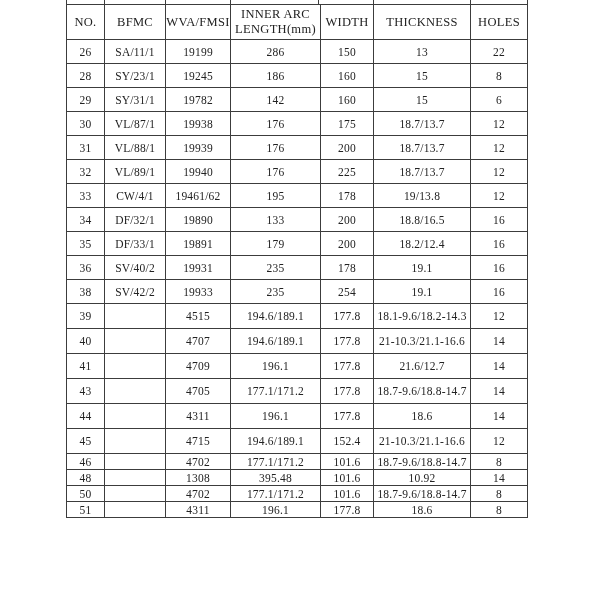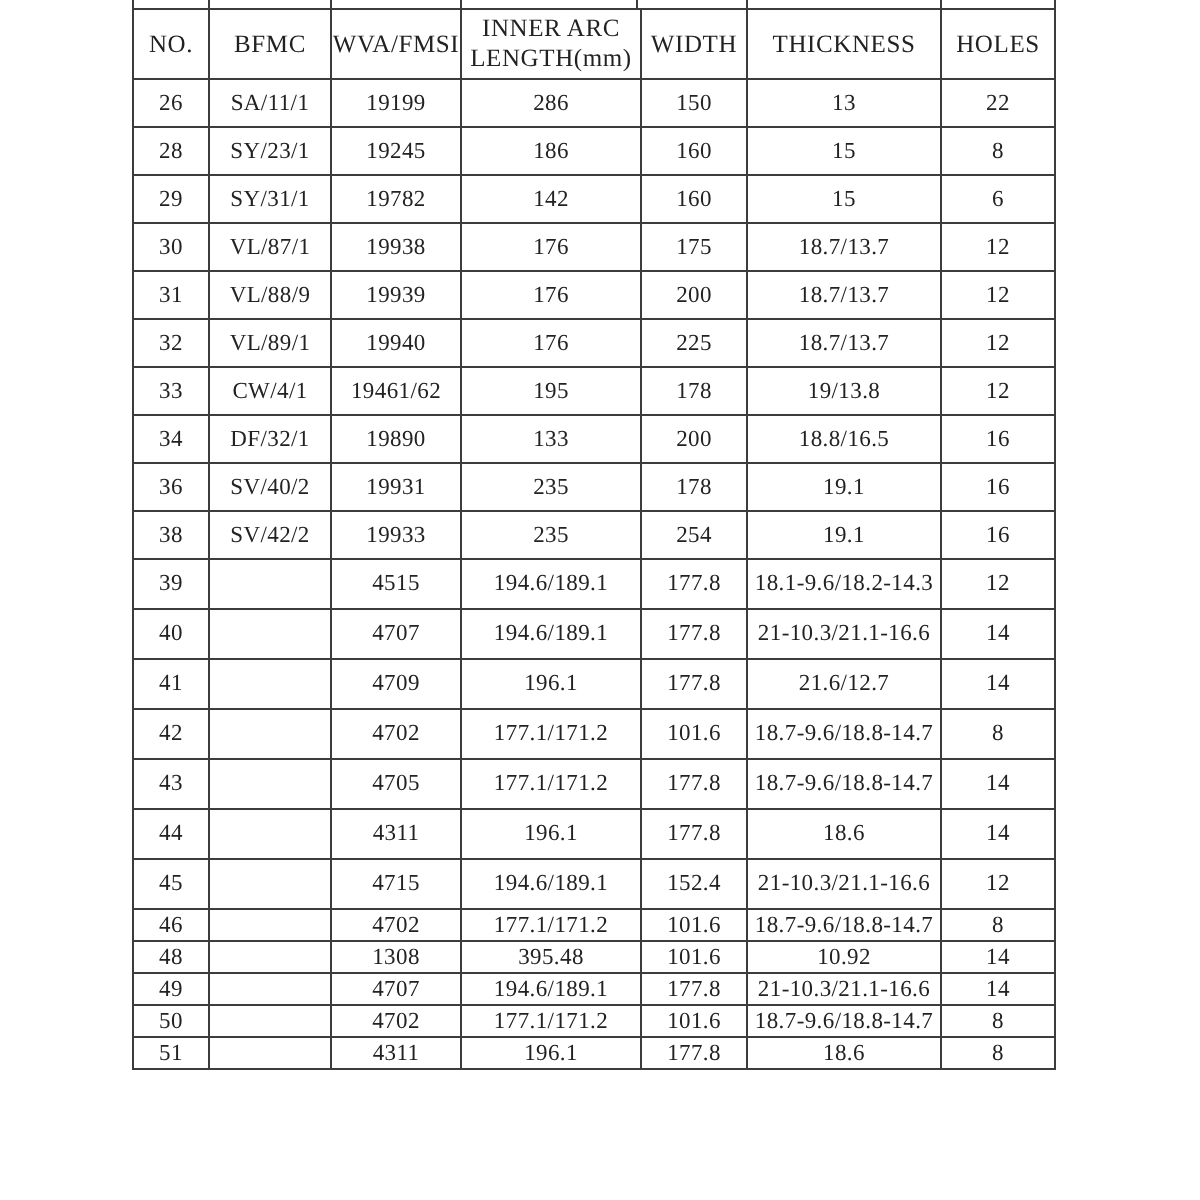--- a/index.html
+++ b/index.html
@@ -137,21 +137,21 @@
           <td>30</td>
           <td>VL/87/1</td>
           <td>19938</td>
           <td>176</td>
           <td>175</td>
           <td>18.7/13.7</td>
           <td>12</td>
         </tr>
         <tr class="grp1">
           <td>31</td>
-          <td>VL/88/9</td>
+          <td>VL/88/1</td>
           <td>19939</td>
           <td>176</td>
           <td>200</td>
           <td>18.7/13.7</td>
           <td>12</td>
         </tr>
         <tr class="grp1">
           <td>32</td>
           <td>VL/89/1</td>
           <td>19940</td>
@@ -172,20 +172,29 @@
         <tr class="grp1">
           <td>34</td>
           <td>DF/32/1</td>
           <td>19890</td>
           <td>133</td>
           <td>200</td>
           <td>18.8/16.5</td>
           <td>16</td>
         </tr>
         <tr class="grp1">
+          <td>35</td>
+          <td>DF/33/1</td>
+          <td>19891</td>
+          <td>179</td>
+          <td>200</td>
+          <td>18.2/12.4</td>
+          <td>16</td>
+        </tr>
+        <tr class="grp1">
           <td>36</td>
           <td>SV/40/2</td>
           <td>19931</td>
           <td>235</td>
           <td>178</td>
           <td>19.1</td>
           <td>16</td>
         </tr>
         <tr class="grp1">
           <td>38</td>
@@ -217,92 +226,74 @@
         <tr class="grp2">
           <td>41</td>
           <td></td>
           <td>4709</td>
           <td>196.1</td>
           <td>177.8</td>
           <td>21.6/12.7</td>
           <td>14</td>
         </tr>
         <tr class="grp2">
-          <td>42</td>
+          <td>43</td>
+          <td></td>
+          <td>4705</td>
+          <td>177.1/171.2</td>
+          <td>177.8</td>
+          <td>18.7-9.6/18.8-14.7</td>
+          <td>14</td>
+        </tr>
+        <tr class="grp2">
+          <td>44</td>
+          <td></td>
+          <td>4311</td>
+          <td>196.1</td>
+          <td>177.8</td>
+          <td>18.6</td>
+          <td>14</td>
+        </tr>
+        <tr class="grp2">
+          <td>45</td>
+          <td></td>
+          <td>4715</td>
+          <td>194.6/189.1</td>
+          <td>152.4</td>
+          <td>21-10.3/21.1-16.6</td>
+          <td>12</td>
+        </tr>
+        <tr class="grp3">
+          <td>46</td>
           <td></td>
           <td>4702</td>
           <td>177.1/171.2</td>
           <td>101.6</td>
           <td>18.7-9.6/18.8-14.7</td>
           <td>8</td>
         </tr>
-        <tr class="grp2">
-          <td>43</td>
-          <td></td>
-          <td>4705</td>
-          <td>177.1/171.2</td>
-          <td>177.8</td>
-          <td>18.7-9.6/18.8-14.7</td>
-          <td>14</td>
-        </tr>
-        <tr class="grp2">
-          <td>44</td>
-          <td></td>
-          <td>4311</td>
-          <td>196.1</td>
-          <td>177.8</td>
-          <td>18.6</td>
-          <td>14</td>
-        </tr>
-        <tr class="grp2">
-          <td>45</td>
-          <td></td>
-          <td>4715</td>
-          <td>194.6/189.1</td>
-          <td>152.4</td>
-          <td>21-10.3/21.1-16.6</td>
-          <td>12</td>
-        </tr>
         <tr class="grp3">
-          <td>46</td>
+          <td>48</td>
+          <td></td>
+          <td>1308</td>
+          <td>395.48</td>
+          <td>101.6</td>
+          <td>10.92</td>
+          <td>14</td>
+        </tr>
+        <tr class="grp3">
+          <td>50</td>
           <td></td>
           <td>4702</td>
           <td>177.1/171.2</td>
           <td>101.6</td>
           <td>18.7-9.6/18.8-14.7</td>
           <td>8</td>
         </tr>
         <tr class="grp3">
-          <td>48</td>
-          <td></td>
-          <td>1308</td>
-          <td>395.48</td>
-          <td>101.6</td>
-          <td>10.92</td>
-          <td>14</td>
-        </tr>
-        <tr class="grp3">
-          <td>49</td>
-          <td></td>
-          <td>4707</td>
-          <td>194.6/189.1</td>
-          <td>177.8</td>
-          <td>21-10.3/21.1-16.6</td>
-          <td>14</td>
-        </tr>
-        <tr class="grp3">
-          <td>50</td>
-          <td></td>
-          <td>4702</td>
-          <td>177.1/171.2</td>
-          <td>101.6</td>
-          <td>18.7-9.6/18.8-14.7</td>
-          <td>8</td>
-        </tr>
-        <tr class="grp3">
           <td>51</td>
           <td></td>
           <td>4311</td>
           <td>196.1</td>
           <td>177.8</td>
           <td>18.6</td>
           <td>8</td>
         </tr>
       </tbody>
   </table>

